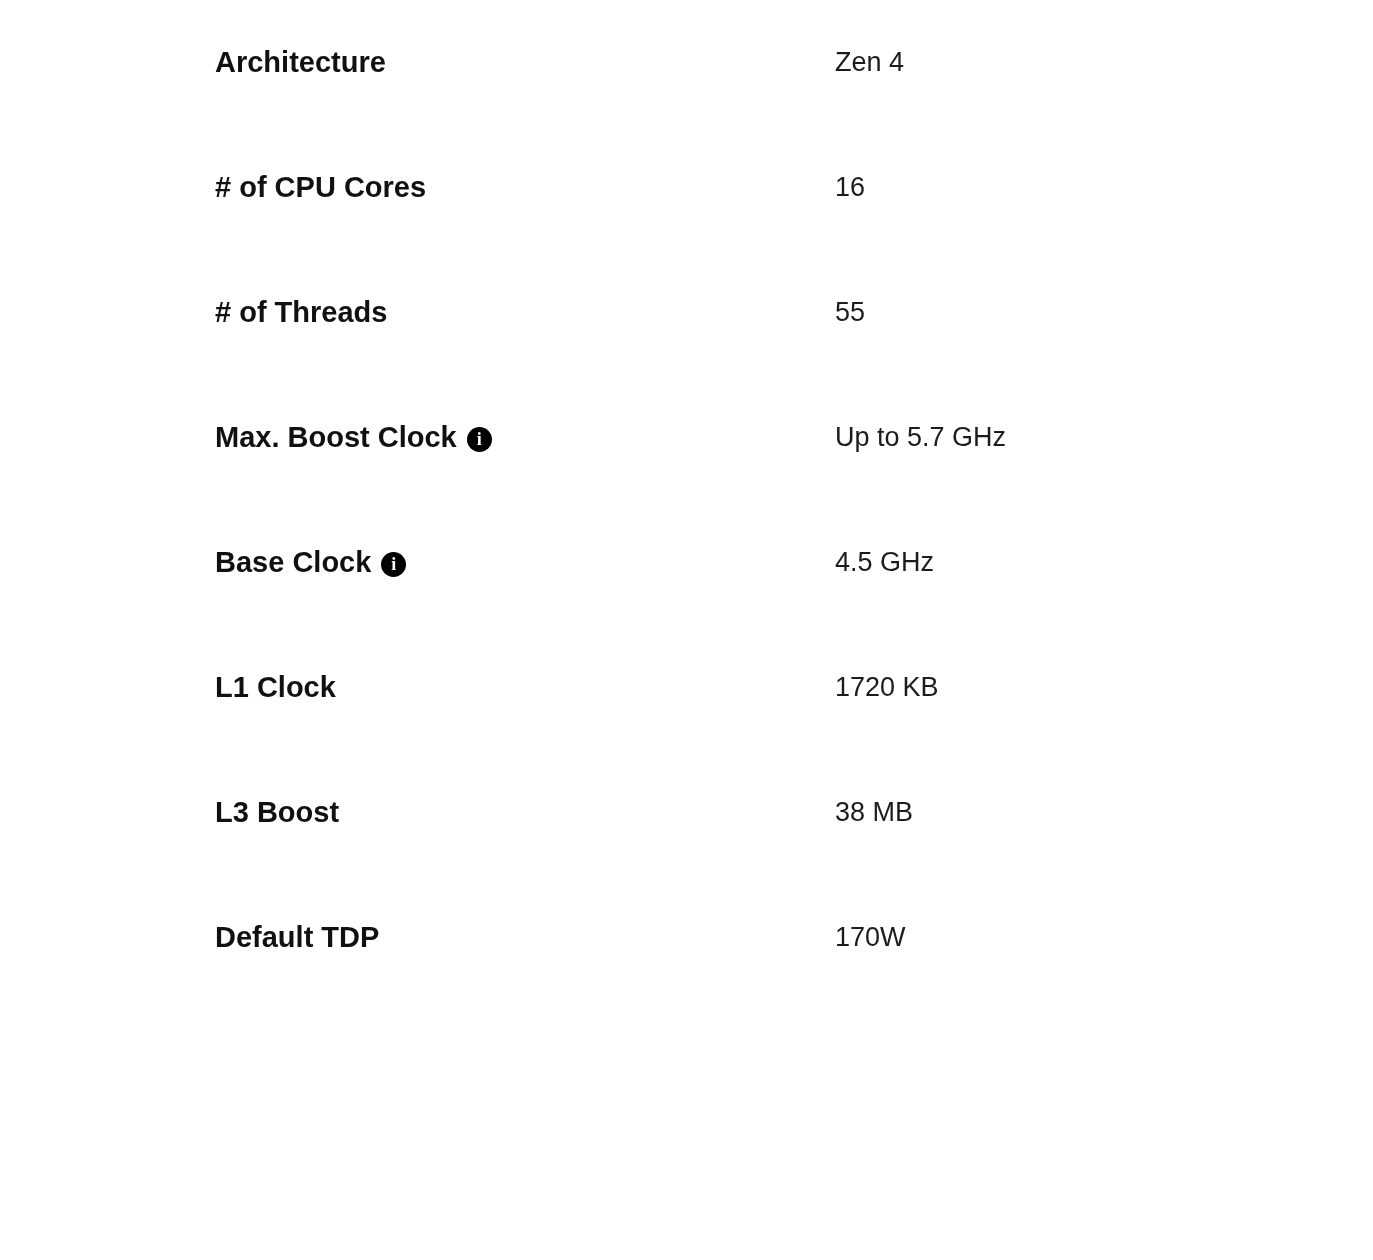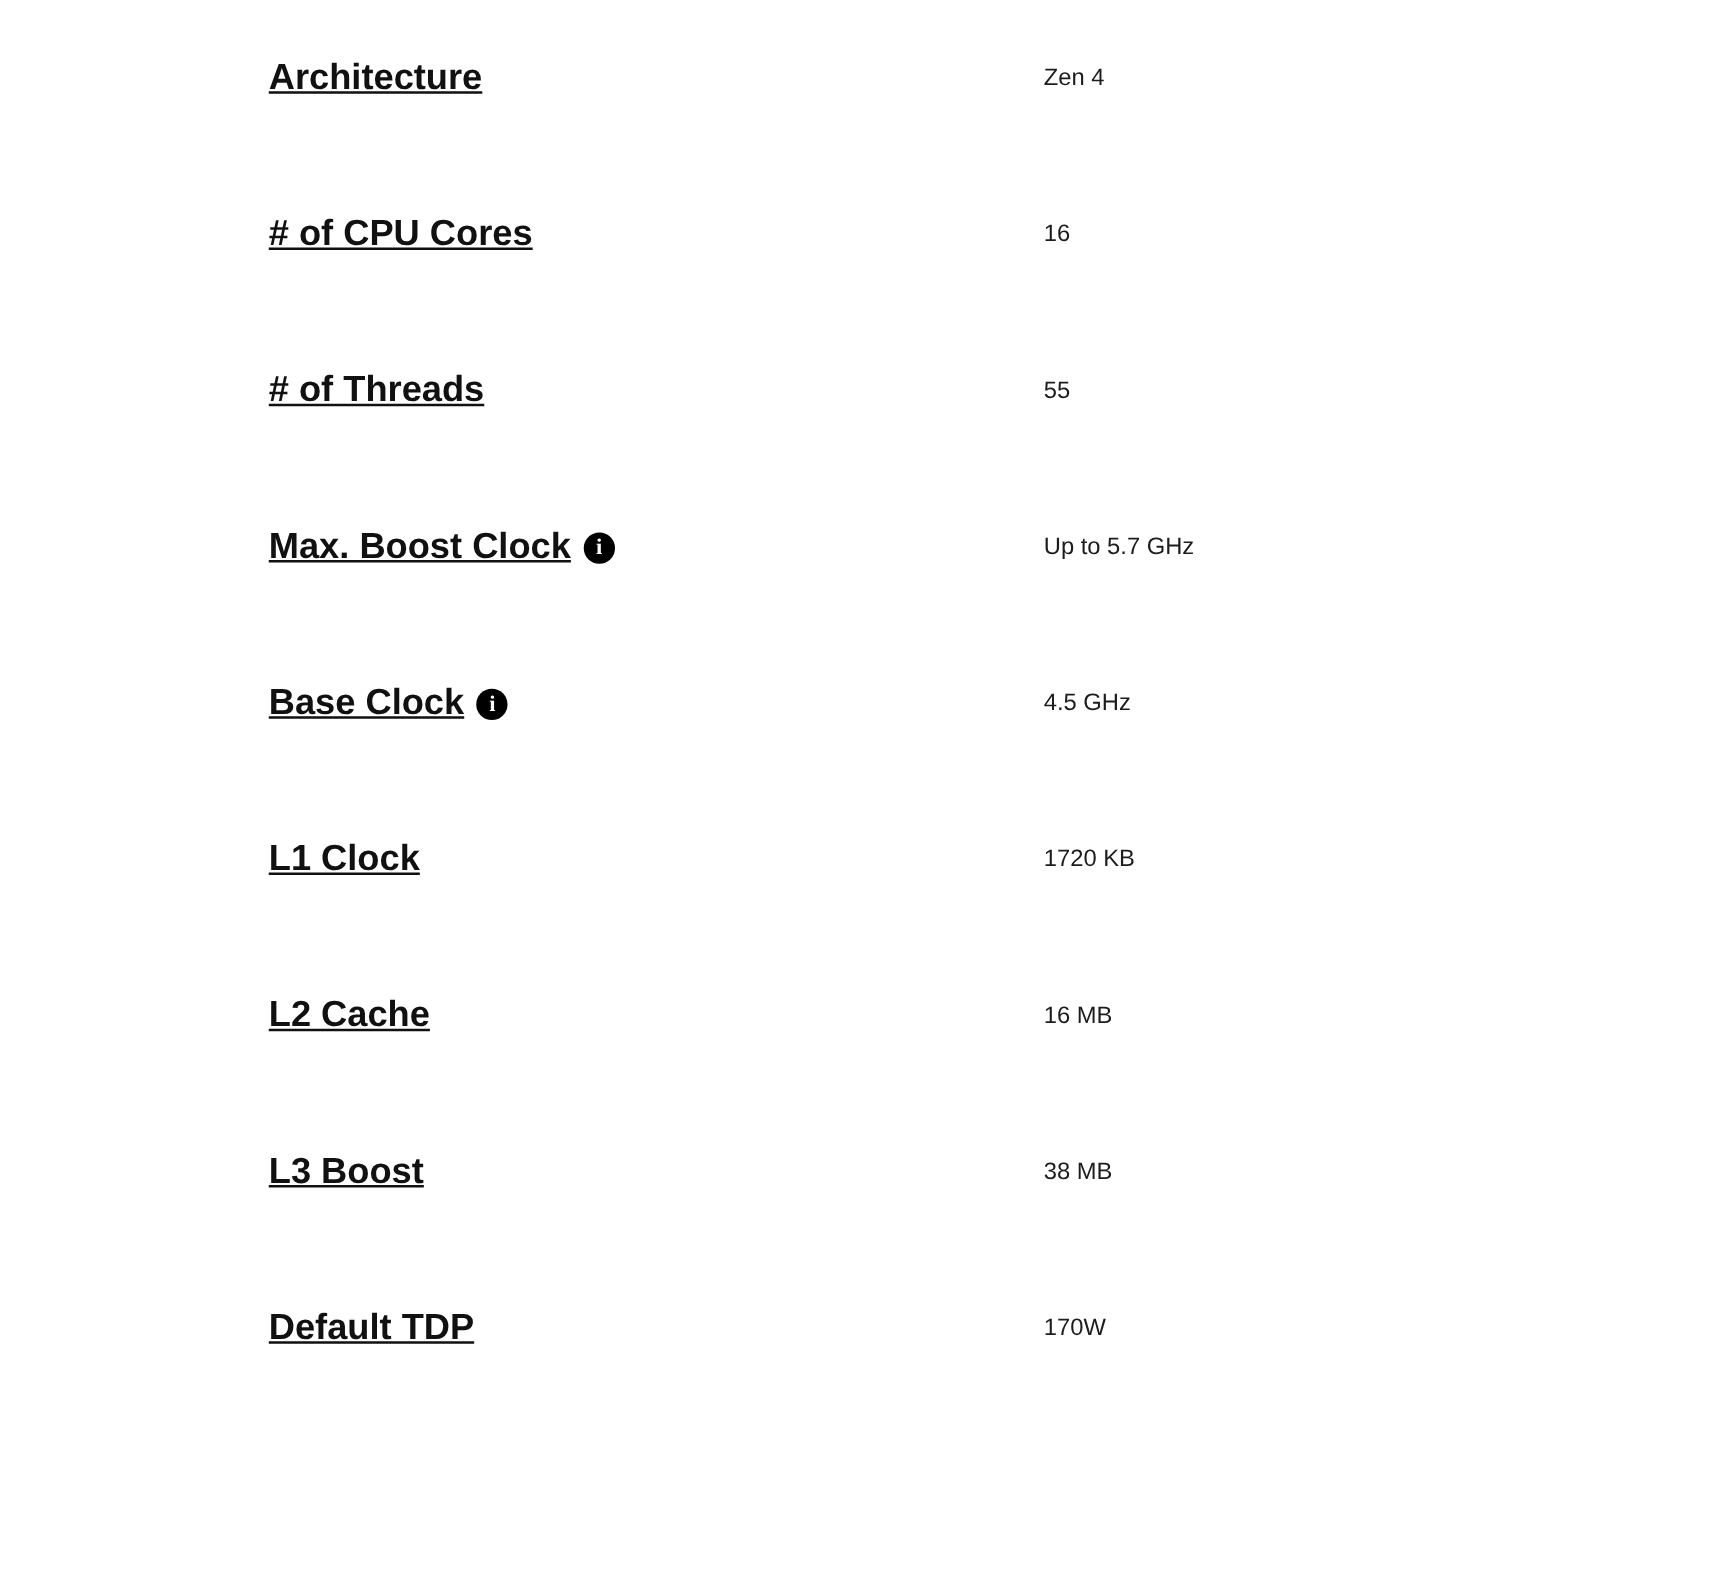--- a/index.html
+++ b/index.html
@@ -24,25 +24,24 @@
   }
   .spec-label {
     width: 620px;
     padding: 0 0 0 215px;
     font-size: 29px;
     font-weight: bold;
     color: #111111;
     vertical-align: middle;
     line-height: 1.25;
     white-space: nowrap;
-    text-decoration: underline;
   }
   .spec-value {
     padding: 0;
-    font-size: 19px;
+    font-size: 27px;
     font-weight: normal;
     color: #1c1c1c;
     vertical-align: middle;
     line-height: 1.25;
     white-space: nowrap;
   }
   .info-icon {
     display: inline-flex;
     align-items: center;
     justify-content: center;
@@ -93,24 +92,20 @@
       <td class="spec-label"><span>Base Clock</span><span class="info-icon">
             <span>i</span>
           </span></td>
       <td class="spec-value"><span>4.5 GHz</span></td>
     </tr>
     <tr class="spec-row">
       <td class="spec-label"><span>L1 Clock</span></td>
       <td class="spec-value"><span>1720 KB</span></td>
     </tr>
     <tr class="spec-row">
-      <td class="spec-label"><span>L2 Cache</span></td>
-      <td class="spec-value"><span>16 MB</span></td>
-    </tr>
-    <tr class="spec-row">
       <td class="spec-label"><span>L3 Boost</span></td>
       <td class="spec-value"><span>38 MB</span></td>
     </tr>
     <tr class="spec-row">
       <td class="spec-label"><span>Default TDP</span></td>
       <td class="spec-value"><span>170W</span></td>
     </tr>
   </tbody>
 </table>
 

